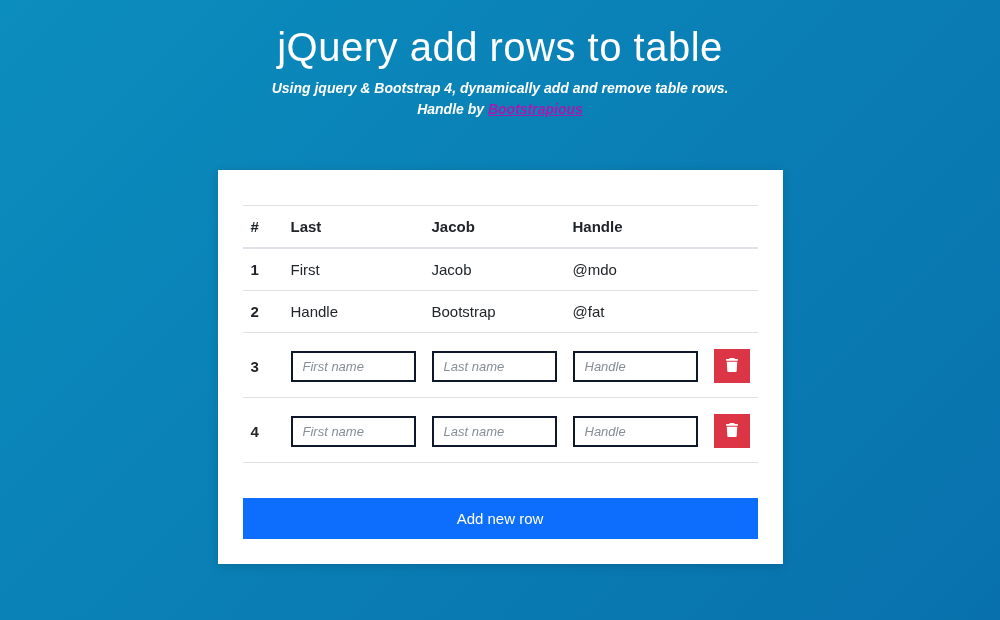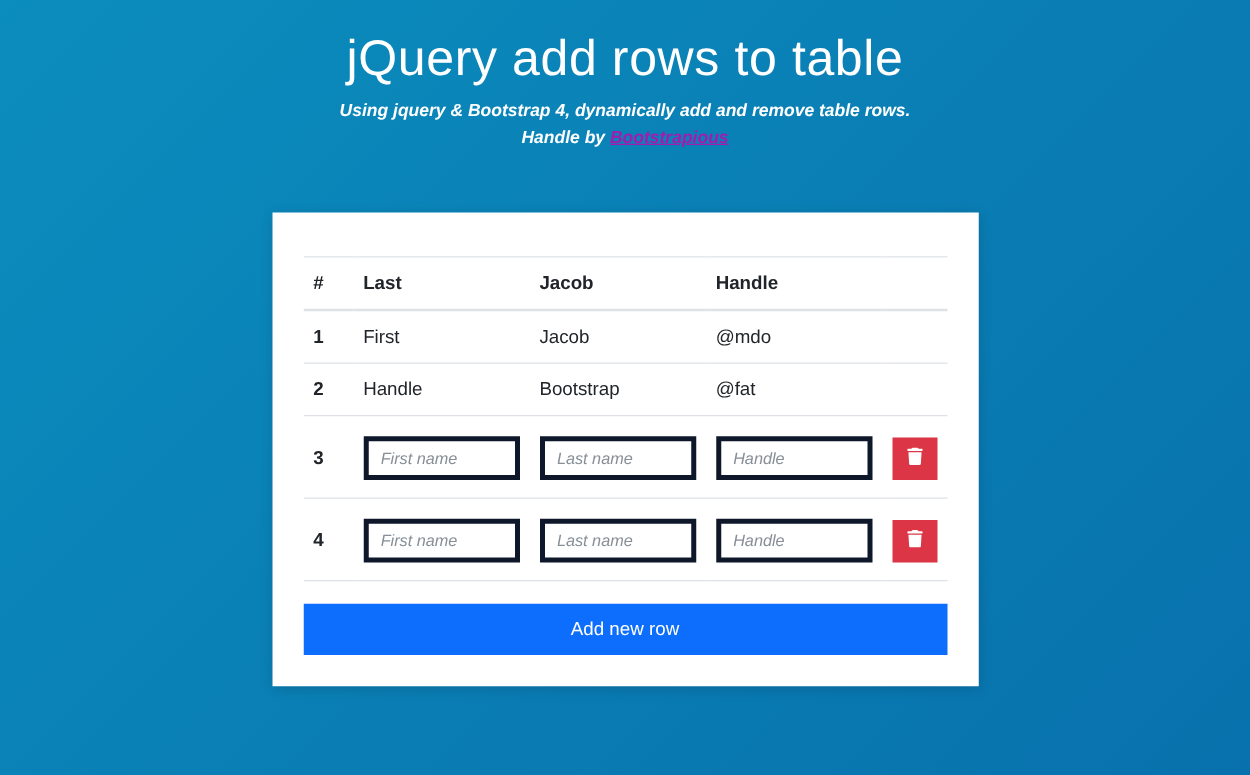--- a/index.html
+++ b/index.html
@@ -68,21 +68,21 @@
     .table thead th:first-child {
       width: 40px;
     }
     .table .input-row td {
       padding: 16px 8px 14px;
     }
     .form-input {
       width: 100%;
       max-width: 125px;
       padding: 6px 10px;
-      border: 4px solid #0f172a;
+      border: 2px solid #0f172a;
       font-size: 13px;
       font-style: italic;
       color: #495057;
       font-family: inherit;
     }
     .form-input::placeholder {
       color: #868e96;
       font-style: italic;
     }
     .delete-col {
@@ -106,21 +106,21 @@
     }
     .btn-add {
       display: block;
       width: 100%;
       background: #0d6efd;
       color: white;
       border: none;
       padding: 12px;
       font-size: 15px;
       cursor: pointer;
-      margin-top: 18px;
+      margin-top: 35px;
       font-family: inherit;
     }
   </style>
 </head>
 <body>
 
 <div class="header">
   <h1 class="title">jQuery add rows to table</h1>
   <p class="subtitle">
     <span>Using jquery &amp; Bootstrap 4, dynamically add and remove table rows.</span><br>

